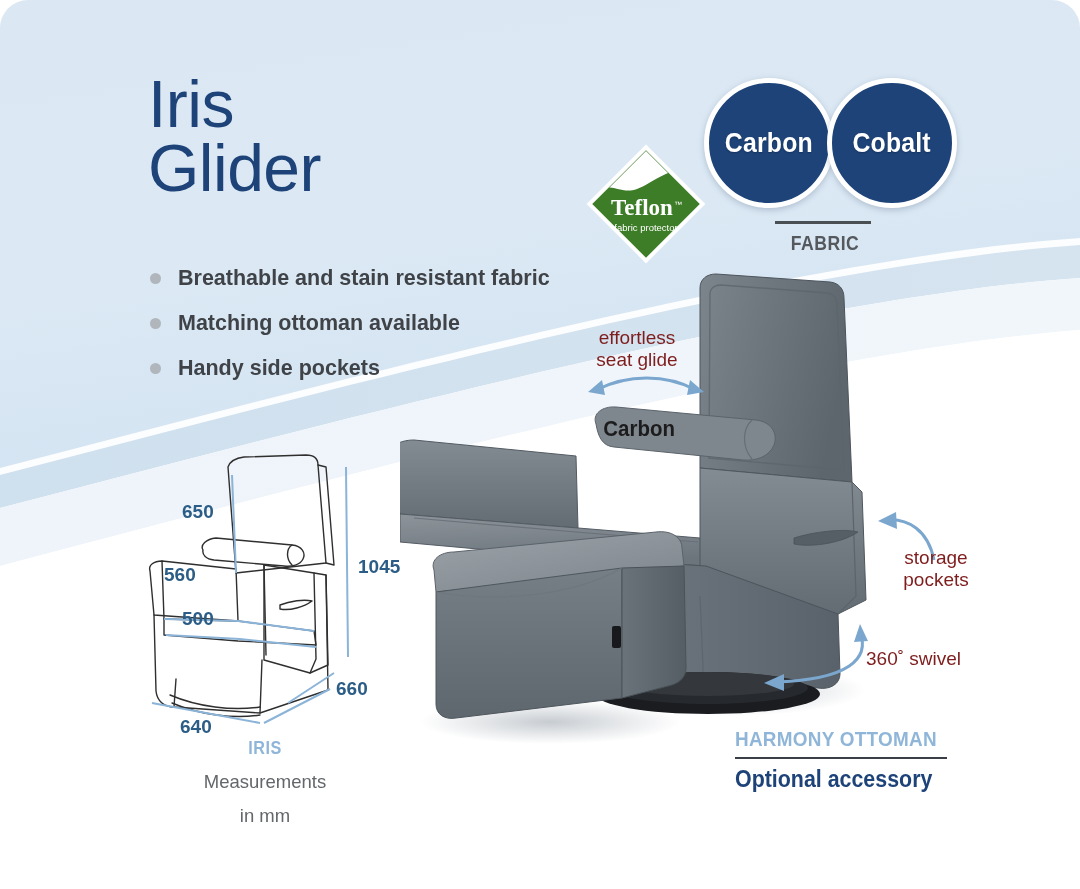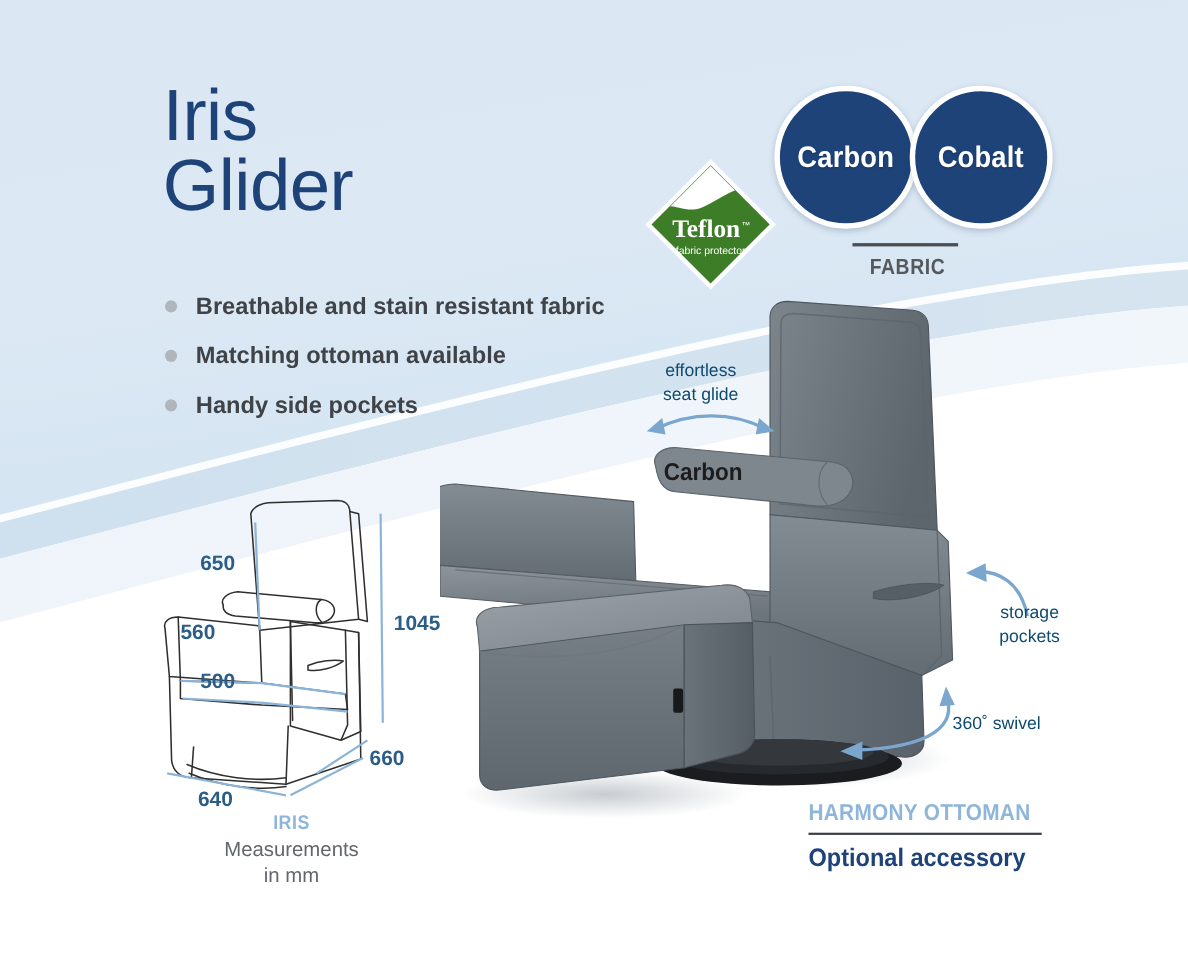--- a/index.html
+++ b/index.html
@@ -5,20 +5,21 @@
   html,body{margin:0;padding:0;}
   body{
     width:1080px;height:889px;
     font-family:"Liberation Sans", sans-serif;
     background:#ffffff;
     overflow:hidden;
   }
   #stage{
     position:relative;width:1080px;height:889px;overflow:hidden;
     background:#ffffff;
+    border-radius:28px;
   }
   .bg-svg{position:absolute;left:0;top:0;width:1080px;height:889px;}
 
   
   .title{
     position:absolute;left:148px;top:72px;
     color:#1d4379;
     font-size:66px;line-height:64px;font-weight:400;
     letter-spacing:-0.5px;
   }
@@ -63,28 +64,28 @@
   }
 
   
   .dimdraw{position:absolute;left:140px;top:445px;width:290px;height:290px;}
   .dim-cap{position:absolute;left:120px;top:738px;width:290px;text-align:center;}
   .dim-cap .iris{
     color:#8fb6d9;font-size:18px;font-weight:bold;font-stretch:condensed;
     letter-spacing:.5px;transform:scaleX(.9);display:block;
   }
   .dim-cap .meas{
-    color:#63676b;font-size:18.5px;line-height:23px;margin-top:1px;display:block;
+    color:#63676b;font-size:18.5px;line-height:23px;margin-top:11px;display:block;
   }
 
   
   .photo{position:absolute;left:400px;top:270px;width:560px;height:500px;}
 
   
-  .callout{position:absolute;color:#0c4a6e;font-size:16px;line-height:22px;text-align:center;}
+  .callout{position:absolute;color:#7f1d1d;font-size:19px;line-height:22px;text-align:center;}
   #callout-glide{left:563px;top:327px;width:148px;}
   #callout-carbon{
     left:588px;top:418px;width:110px;color:#1c1c1c;
     font-size:22px;font-weight:bold;font-stretch:condensed;
     transform:scaleX(.93);transform-origin:left center;
   }
   #callout-storage{left:880px;top:547px;width:112px;}
   #callout-swivel{left:866px;top:648px;width:130px;text-align:left;}
 
   .arrow-svg{position:absolute;pointer-events:none;}

